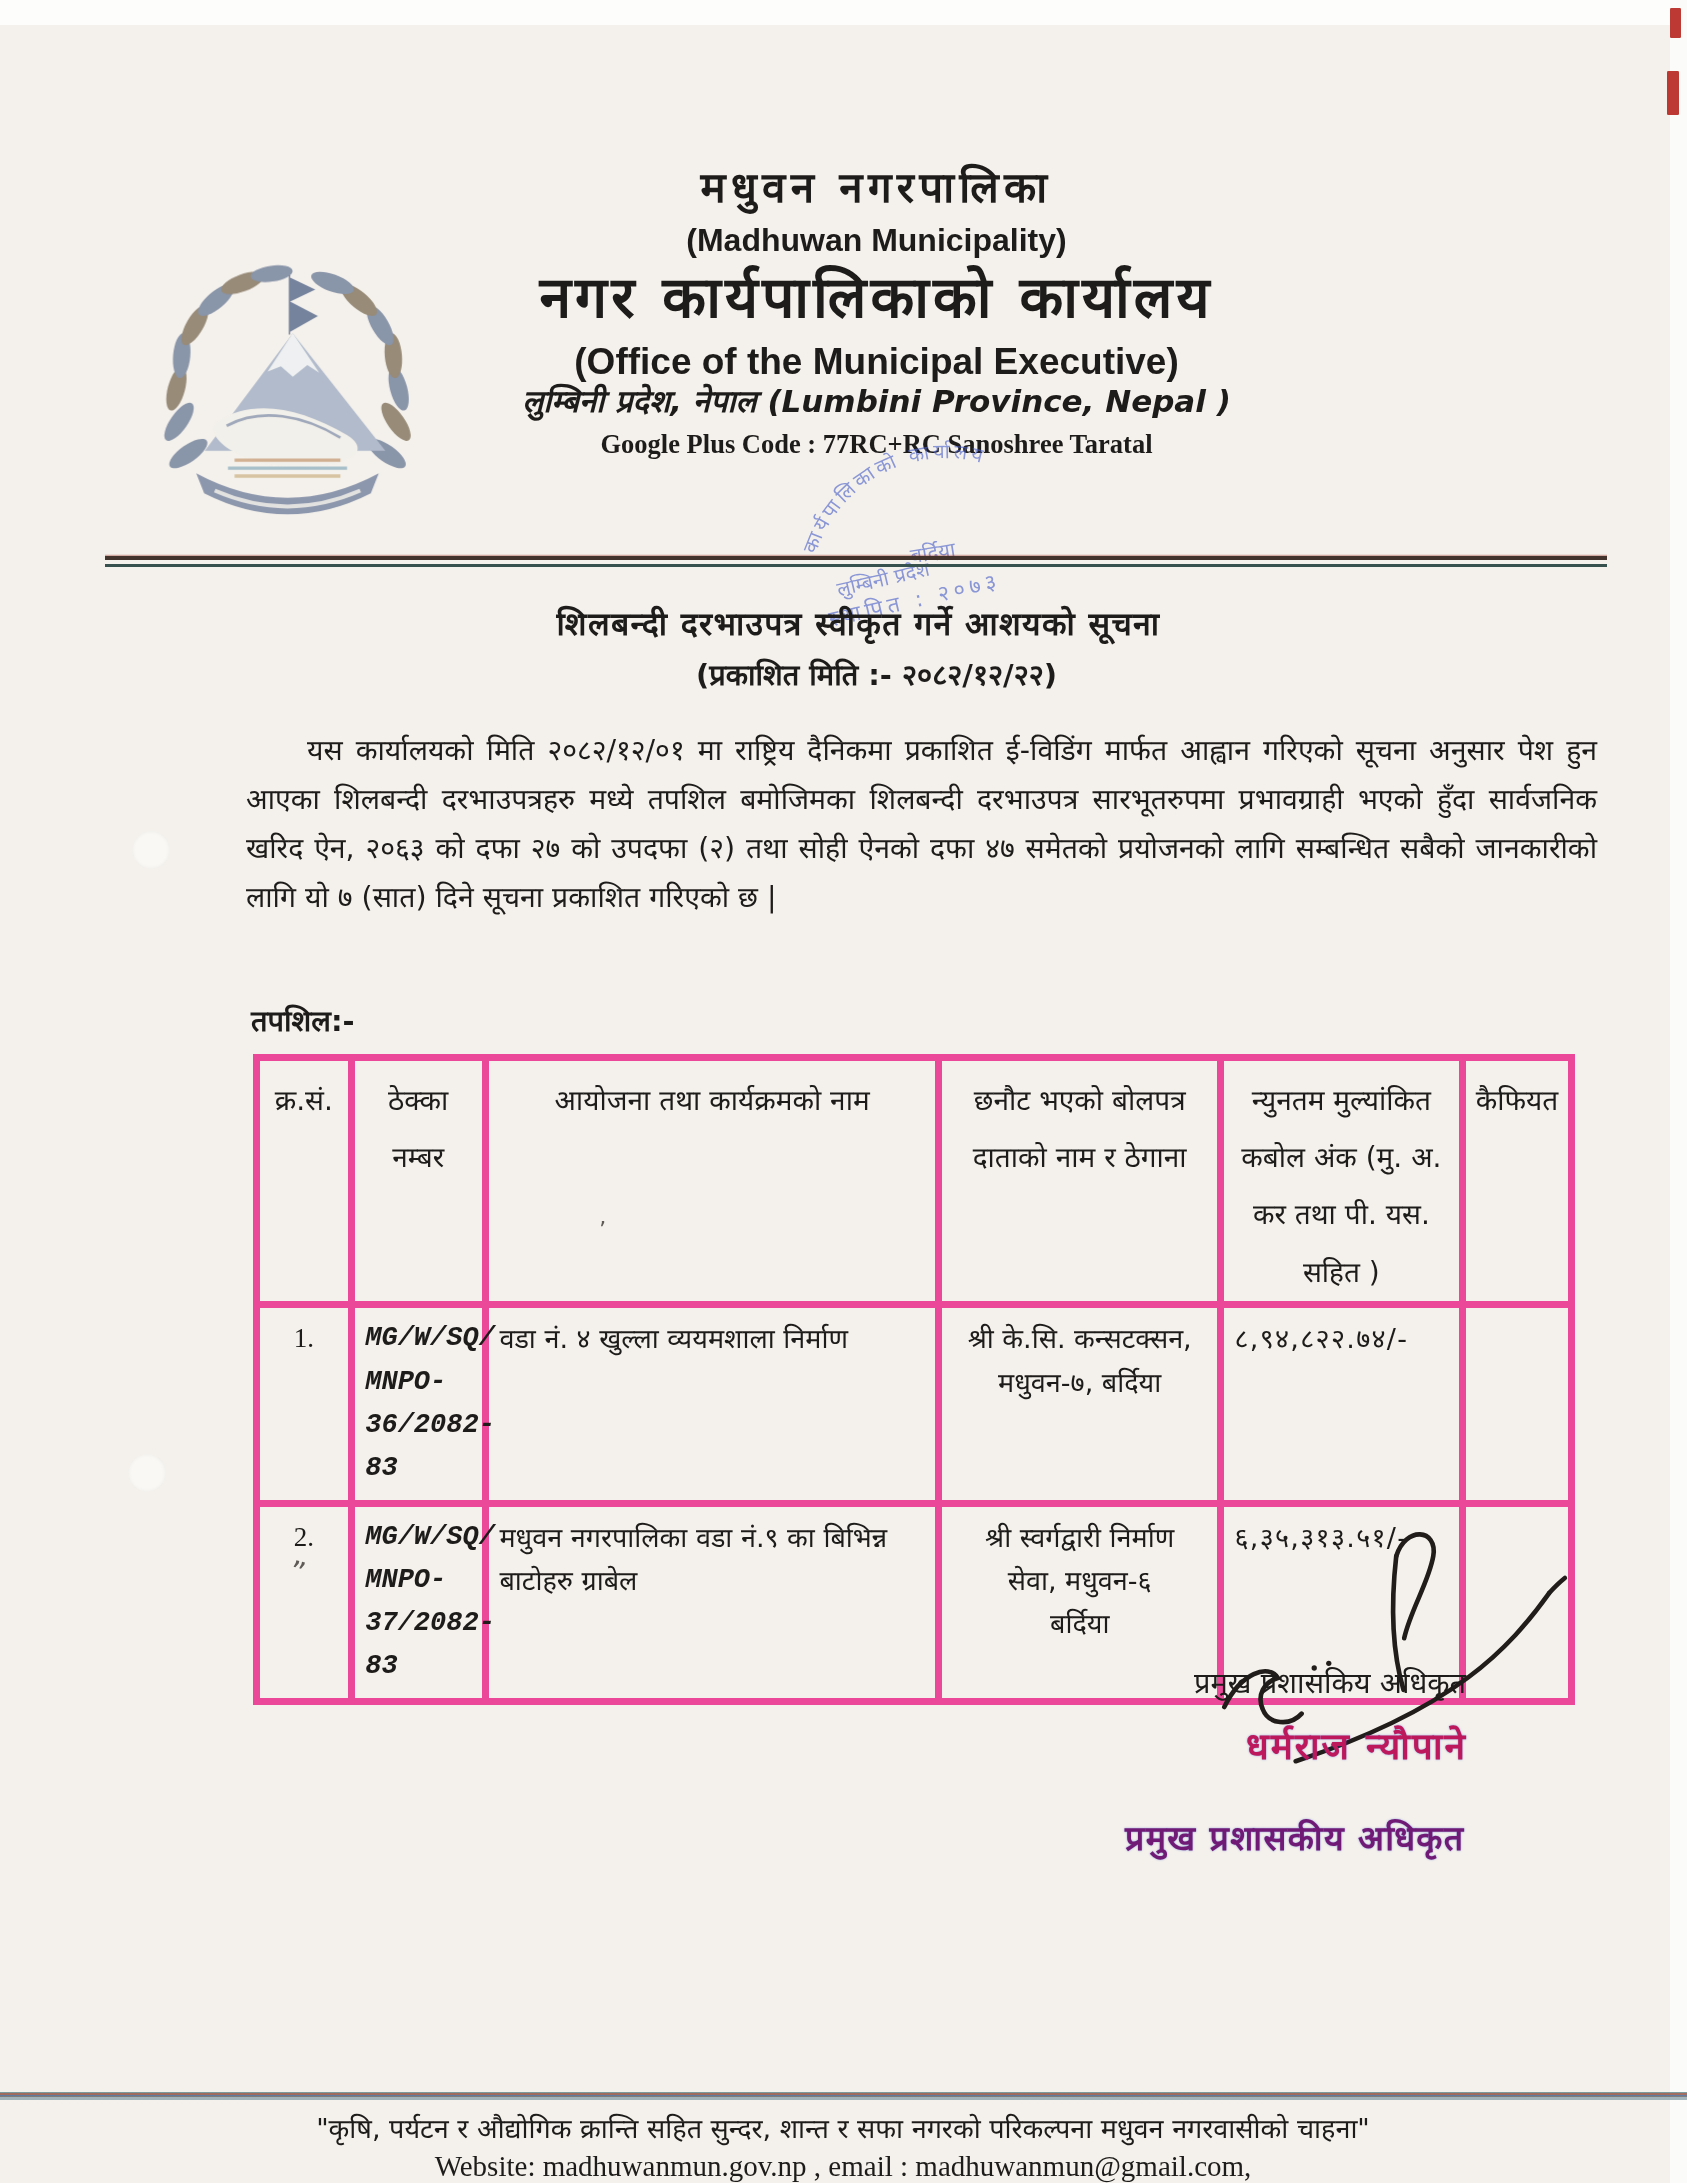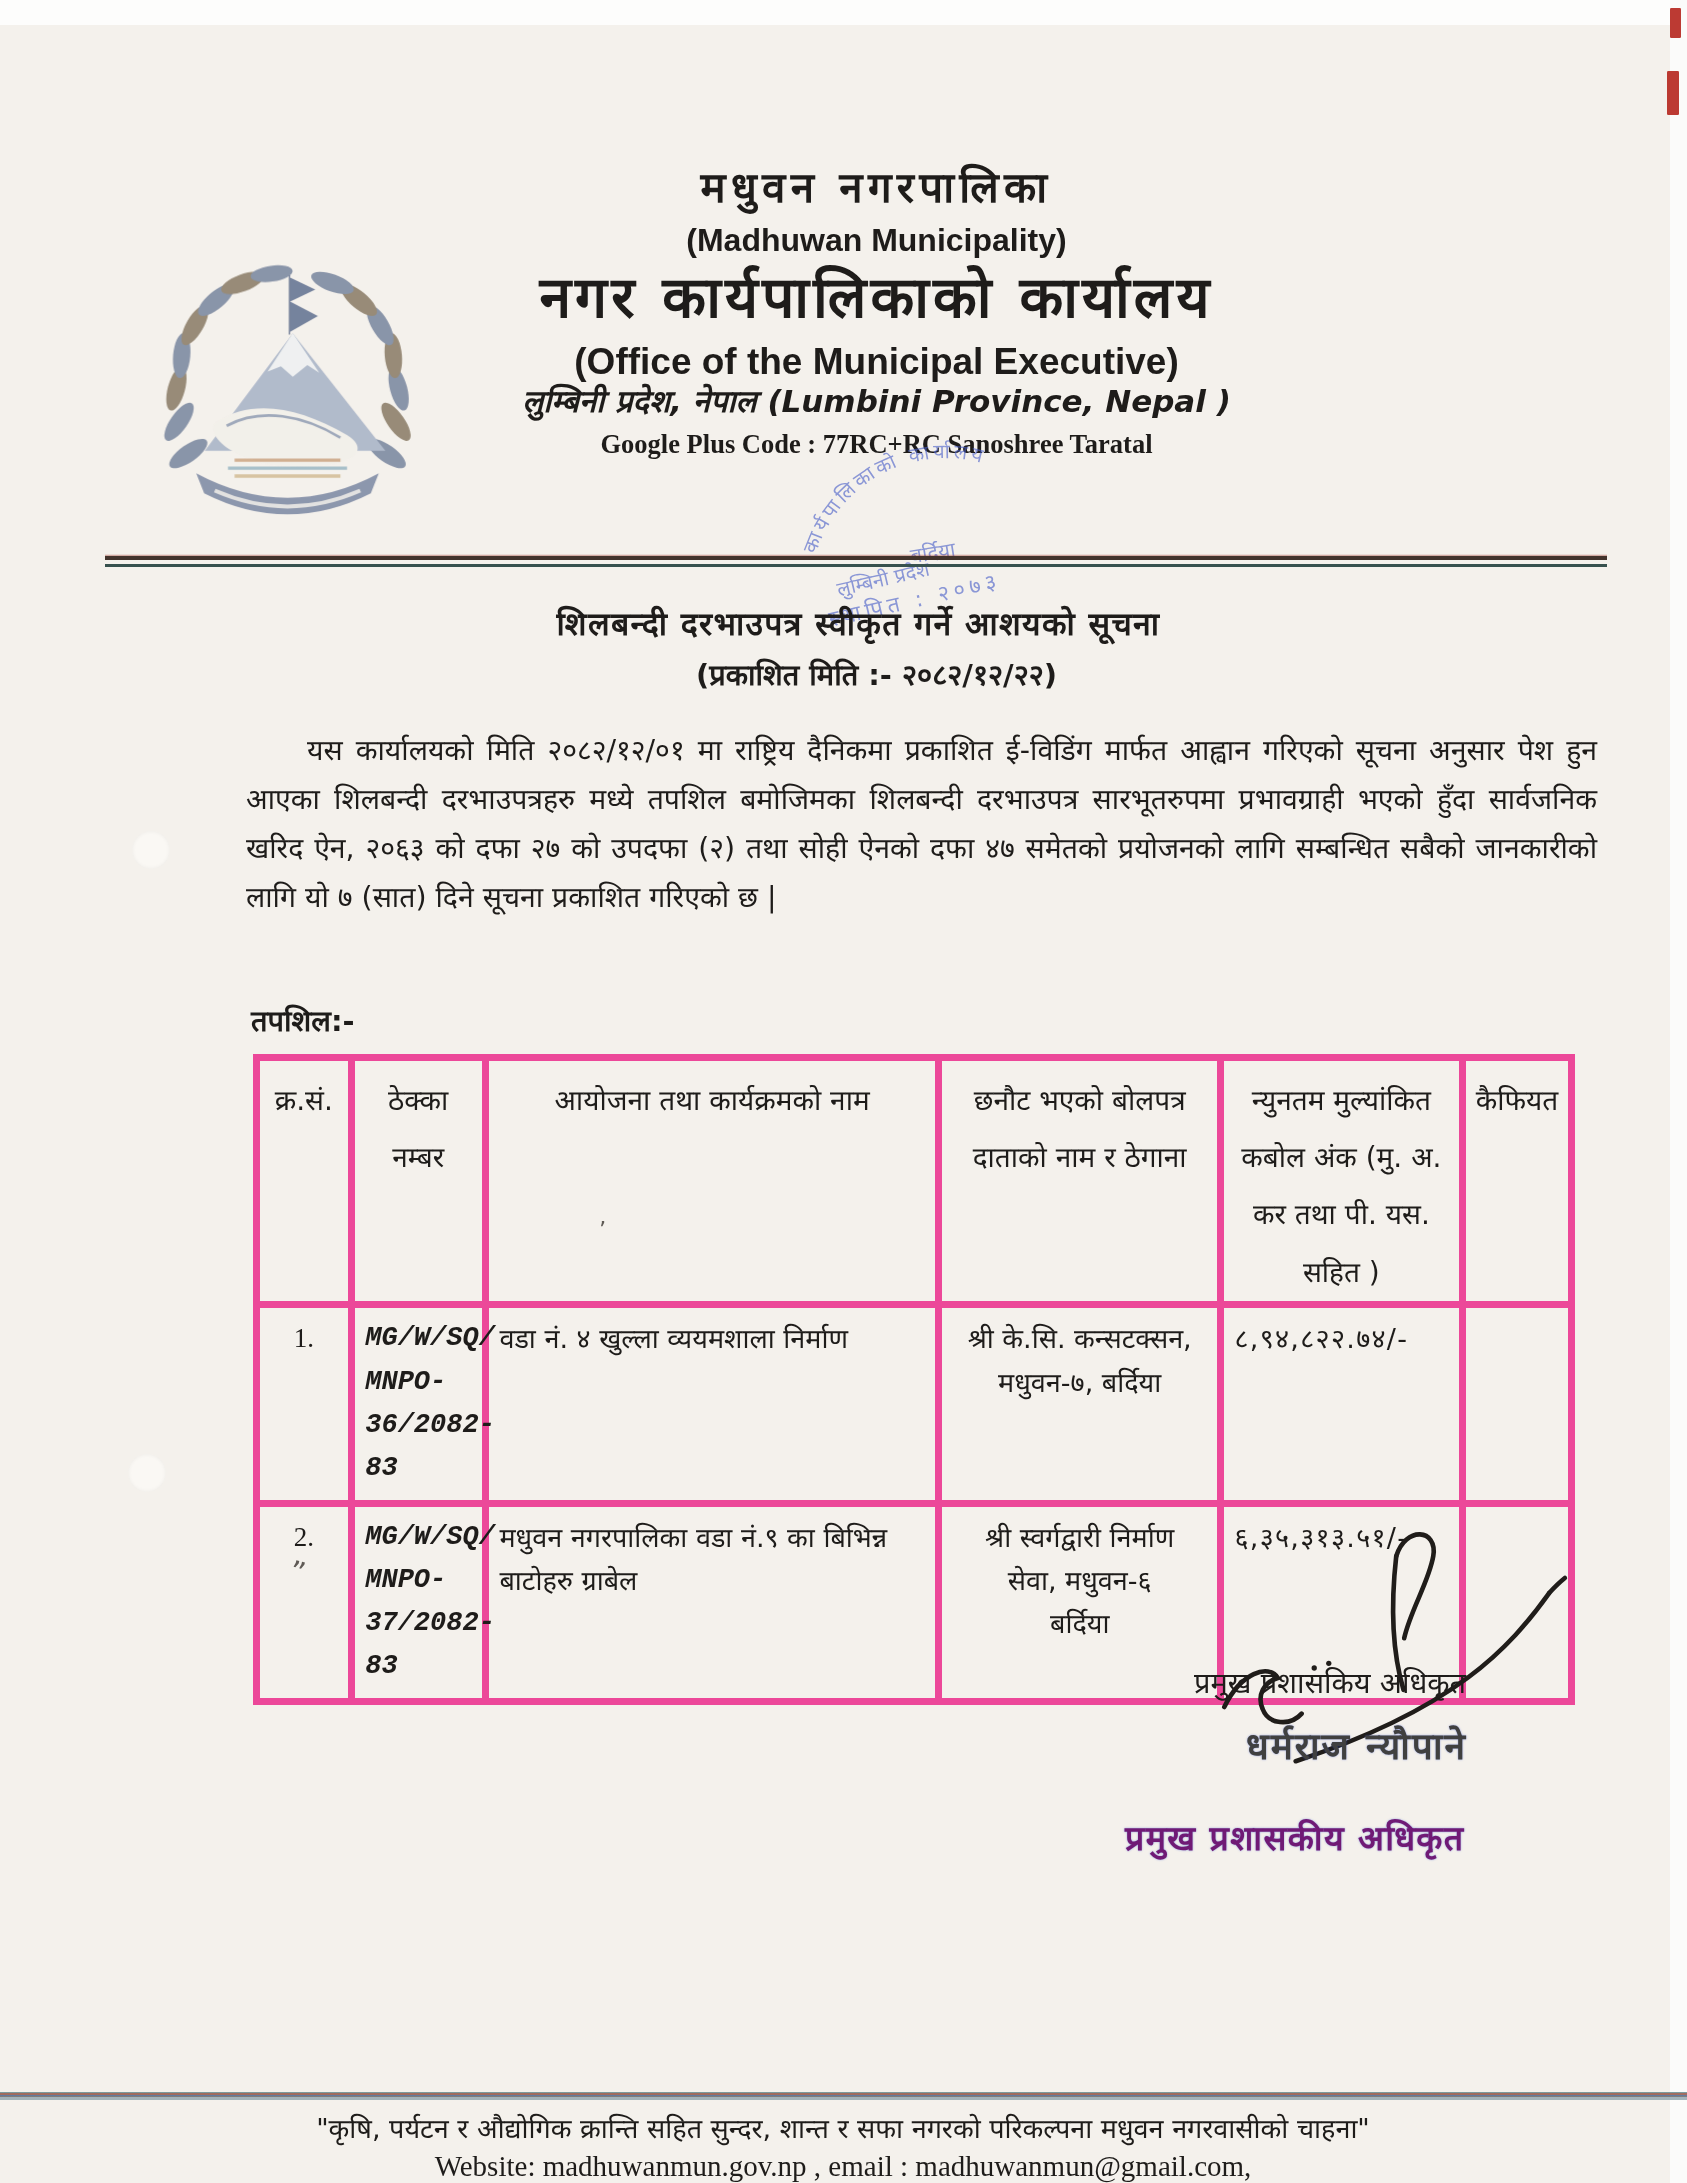--- a/index.html
+++ b/index.html
@@ -62,21 +62,21 @@
   td.c-bidder{text-align:center;white-space:pre-line;line-height:1.85;}
   td.c-amount{text-align:left;padding-left:22.5px;letter-spacing:1.3px;}
   tr.row-1 td{height:99px;}
   tr.row-2 td{height:165px;}
 
   
   .sig-ink{position:absolute;left:1178px;top:1515px;width:410px;height:265px;}
   .sig-designation{position:absolute;left:1125px;top:1662px;width:410px;text-align:center;
                    font-size:29px;}
   .stamp-name{position:absolute;left:1145px;top:1719px;width:423px;text-align:center;
-              font-size:37px;font-weight:bold;color:#404040;letter-spacing:2px;
+              font-size:37px;font-weight:bold;color:#be185d;letter-spacing:2px;
               text-shadow:0 0 2px rgba(50,80,210,.55);}
   .stamp-desig{position:absolute;left:1125px;top:1772px;width:463px;text-align:left;
                font-size:34px;font-weight:bold;color:#701a75;letter-spacing:1.3px;
                text-shadow:0 0 2px rgba(50,80,210,.55);margin-top:42px;}
 
   
   .footer-stripe{position:absolute;left:0;top:2092px;width:1687px;height:8px;opacity:.8;
     background:repeating-linear-gradient(180deg,
       #5c8489 0 1.3px,#8a4a3a 1.3px 2.6px,#3c5a8a 2.6px 4px,#5f5f5f 4px 5.3px,#8fa3ad 5.3px 8px);}
   .footer-slogan{position:absolute;left:132px;top:2109px;width:1422px;text-align:center;

